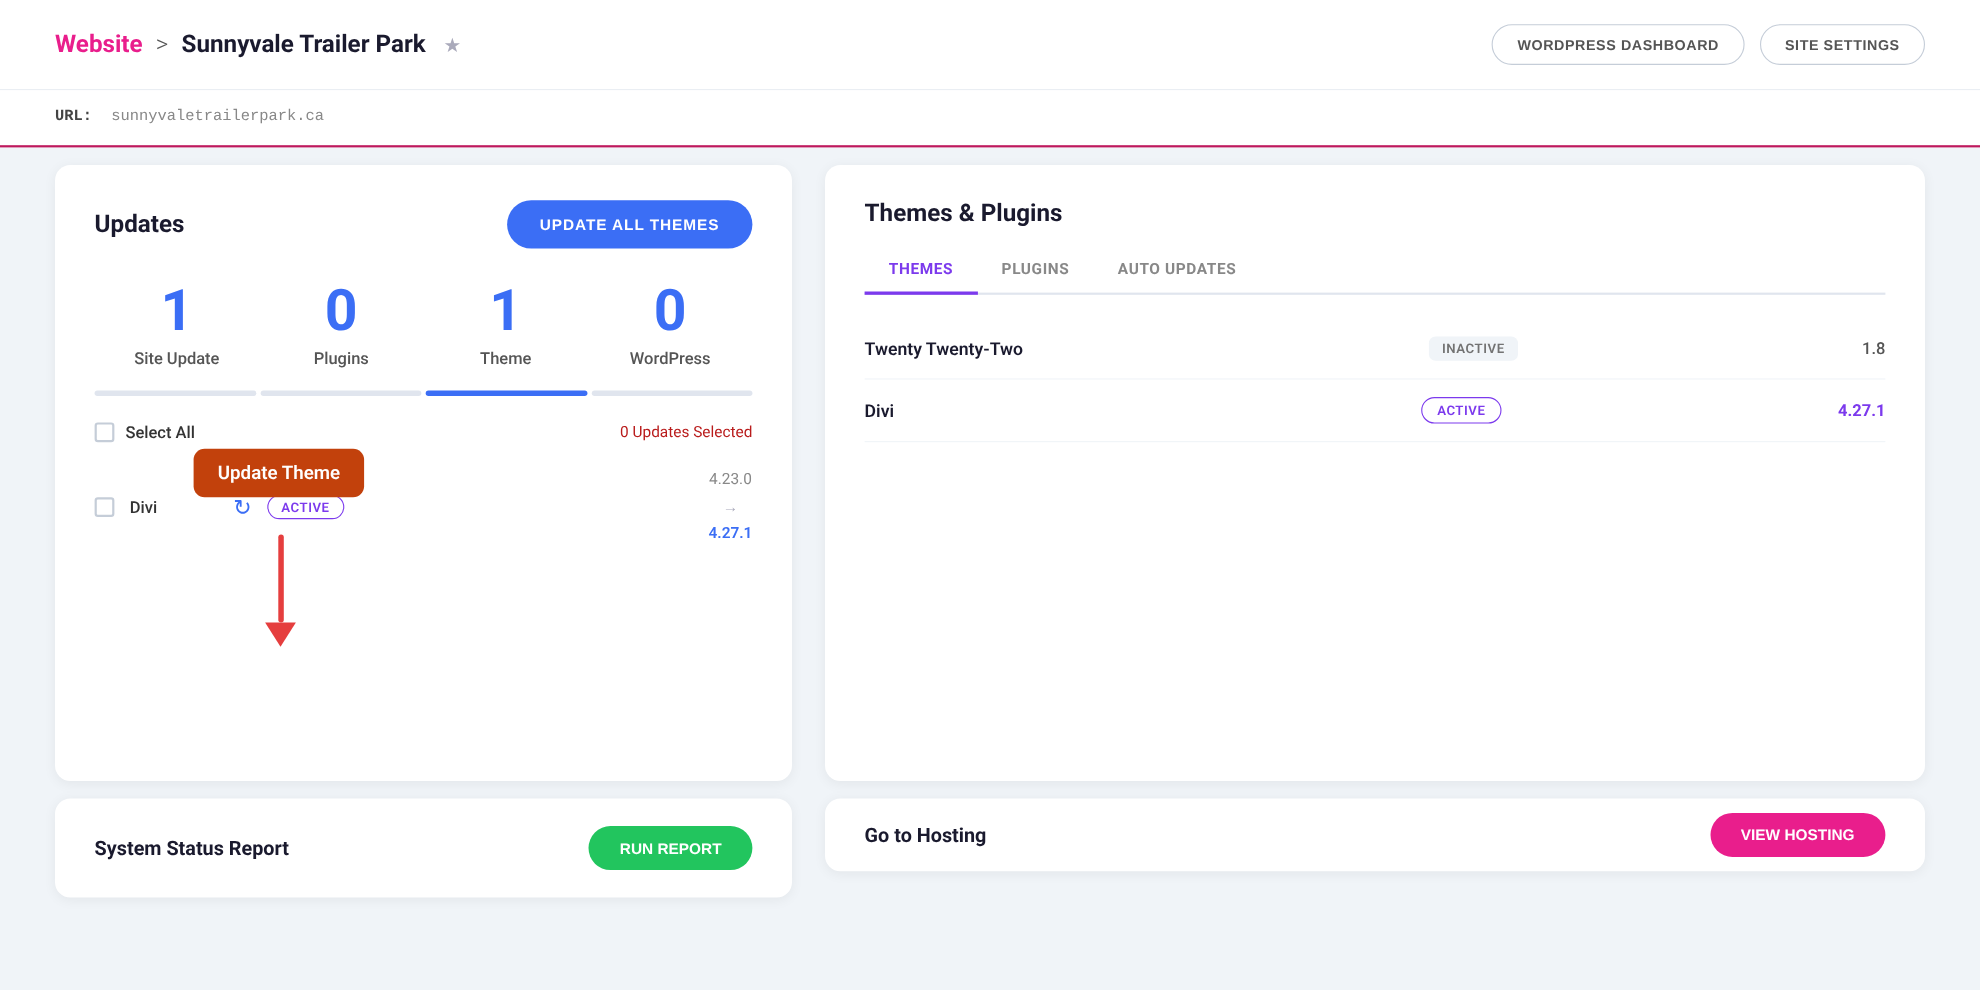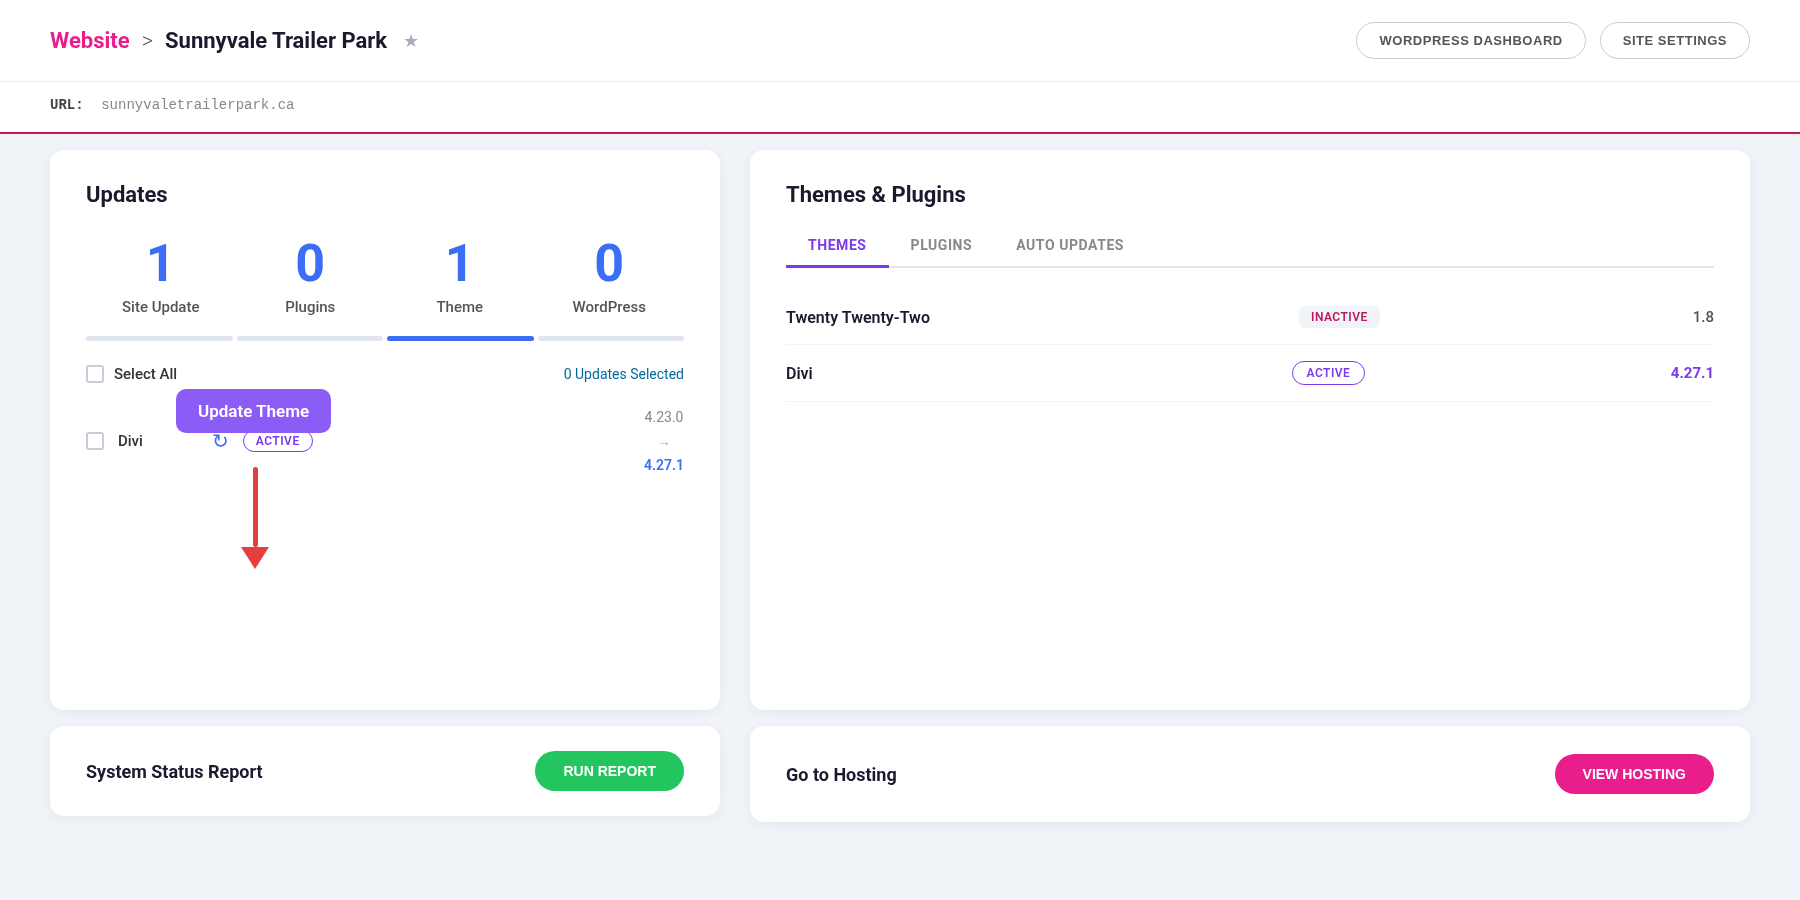--- a/index.html
+++ b/index.html
@@ -192,21 +192,21 @@
     .checkbox {
       width: 18px;
       height: 18px;
       border: 2px solid #c5cdd8;
       border-radius: 3px;
       background: #fff;
       cursor: pointer;
     }
     .updates-selected {
       font-size: 14px;
-      color: #0369a1;
+      color: #b91c1c;
     }
 
     
     .divi-row {
       display: flex;
       align-items: center;
       gap: 14px;
       padding: 10px 0;
       position: relative;
     }
@@ -248,21 +248,21 @@
     }
 
     
     .tooltip-container {
       position: absolute;
       left: 90px;
       top: -10px;
       z-index: 10;
     }
     .tooltip-box {
-      background: #8b5cf6;
+      background: #c2410c;
       color: #fff;
       border-radius: 10px;
       padding: 12px 22px;
       font-size: 17px;
       font-weight: 600;
       white-space: nowrap;
     }
 
     
     .red-arrow-container {
@@ -342,21 +342,21 @@
       font-weight: 600;
       color: #1a1a2e;
       min-width: 200px;
     }
     .inactive-badge {
       background: #f0f4f8;
       border-radius: 6px;
       padding: 4px 12px;
       font-size: 12px;
       font-weight: 600;
-      color: #be185d;
+      color: #737373;
       letter-spacing: 0.04em;
     }
     .theme-version {
       font-size: 15px;
       color: #555;
       font-weight: 500;
     }
     .theme-version.highlight {
       color: #7c3aed;
       font-weight: 700;
@@ -401,21 +401,21 @@
       font-size: 14px;
       font-weight: 700;
       color: #fff;
       cursor: pointer;
     }
     .bottom-panel-right {
       background: #fff;
       border-radius: 14px;
       padding: 24px 36px;
       flex: 1;
-      height: 96px;
+      height: 66px;
       box-shadow: 0 2px 12px rgba(0,0,0,0.06);
       display: flex;
       align-items: center;
       justify-content: space-between;
     }
     .btn-pink-outline {
       background: #e91e8c;
       border: none;
       border-radius: 50px;
       padding: 12px 28px;
@@ -444,20 +444,21 @@
 <div class="url-bar">
   <span class="url-label">URL:</span>
   <span class="url-value">sunnyvaletrailerpark.ca</span>
 </div>
 
 <div class="main-content">
 
   <div class="left-panel">
     <div class="panel-header">
       <span class="panel-title">Updates</span>
+      <button class="btn-blue">UPDATE ALL THEMES</button>
     </div>
 
     <div class="stats-row">
       <div class="stat-item">
         <div class="stat-number">1</div>
         <div class="stat-label">Site Update</div>
       </div>
       <div class="stat-item">
         <div class="stat-number">0</div>
         <div class="stat-label">Plugins</div>

